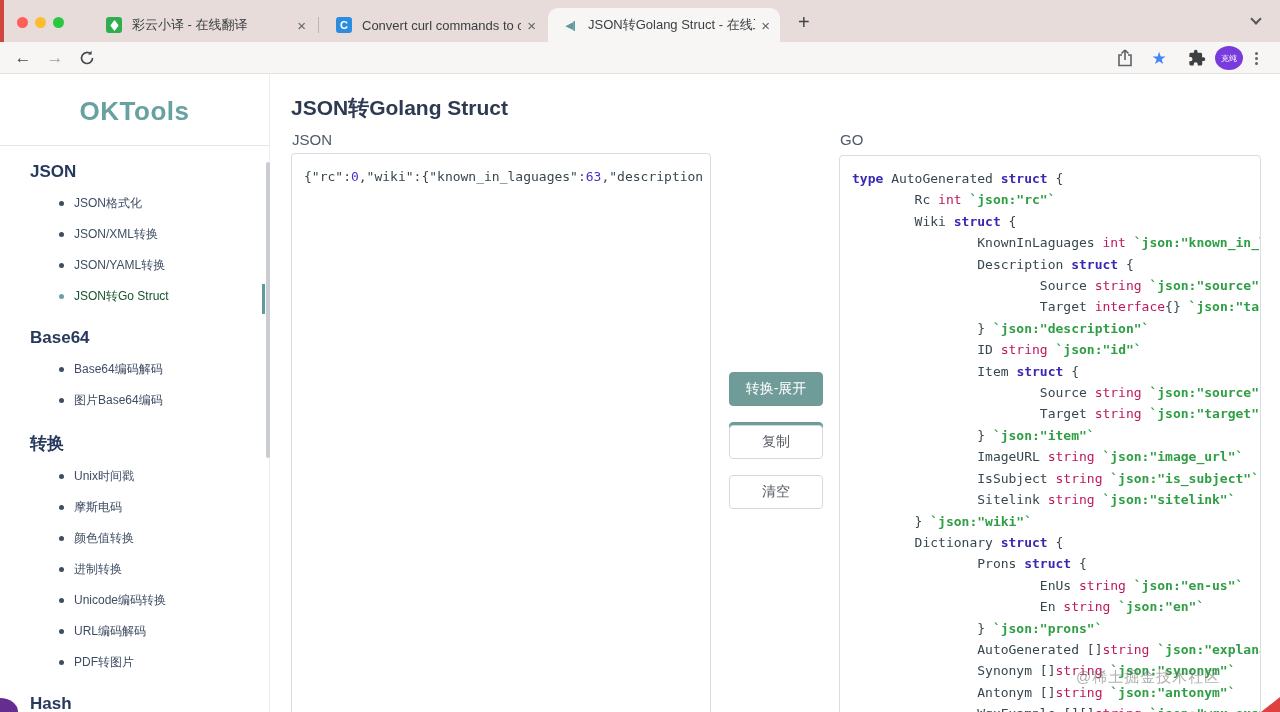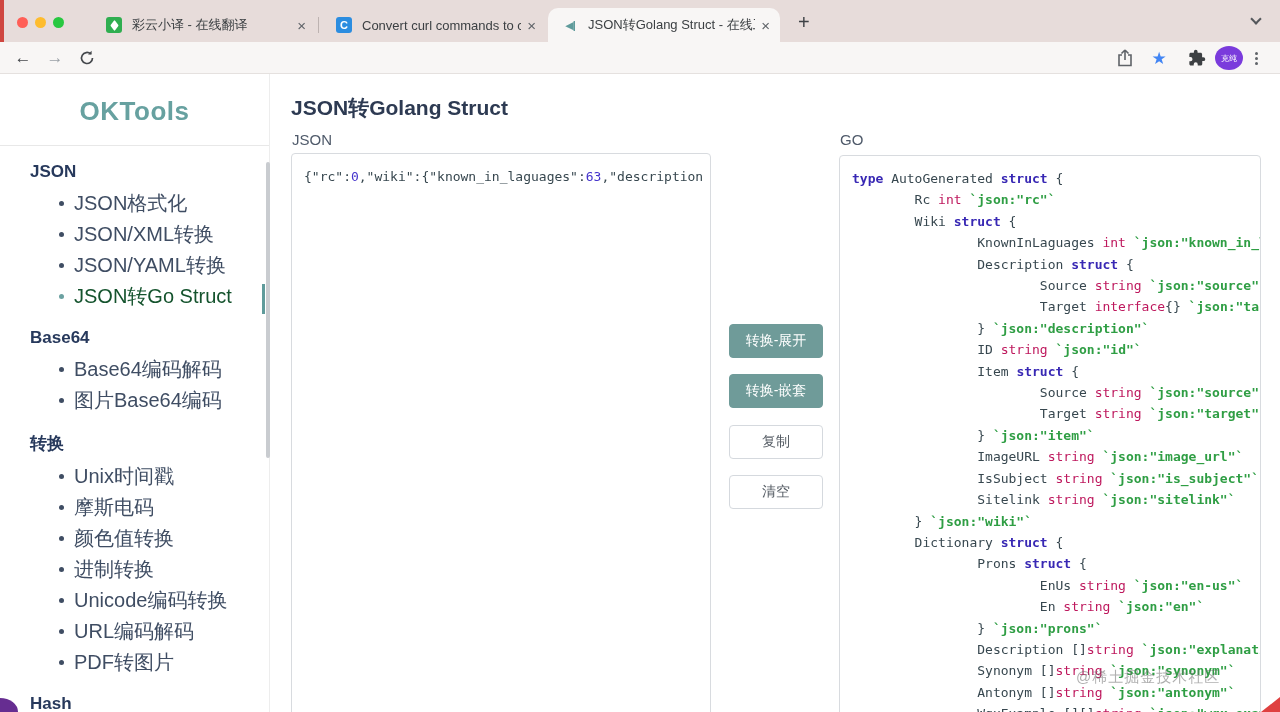--- a/index.html
+++ b/index.html
@@ -50,21 +50,21 @@
 
   
   .page { position:absolute; top:74px; left:0; width:1280px; height:638px; background:#fff; overflow:hidden; }
 
   .sidebar { position:absolute; left:0; top:0; width:270px; height:638px; border-right:1px solid #ededed; }
   .logo { padding-top:22px; text-align:center; font-size:26px; font-weight:bold; color:#67a1a0; letter-spacing:.5px; }
   .side-divider { margin-top:18px; border-top:1px solid #e8e8e8; }
   .side-nav { padding:14px 0 0 30px; }
   .side-heading { font-size:17px; font-weight:bold; color:#27395c; margin:16px 0 6px; }
   .side-heading:first-child { margin-top:2px; }
-  .side-item { position:relative; height:31px; line-height:31px; padding-left:44px; font-size:20px; color:#3f4d63; cursor:pointer; }
+  .side-item { position:relative; height:31px; line-height:31px; padding-left:44px; font-size:12px; color:#3f4d63; cursor:pointer; }
   .side-item::before { content:""; position:absolute; left:29px; top:13px; width:5px; height:5px; border-radius:50%; background:#3f4d63; }
   .side-item.active { color:#14532d; }
   .side-item.active::before { background:#6ba1a1; }
   .active-indicator { position:absolute; left:262px; top:210px; width:3px; height:30px; background:#5f9b9b; }
   .scroll-thumb { position:absolute; left:266px; top:88px; width:4px; height:296px; background:#c9ccd0; border-radius:2px; }
   .purple-corner { position:absolute; left:0; bottom:0; width:18px; height:14px; background:#662d91; border-top-right-radius:100%; }
 
   .page-title { position:absolute; left:291px; top:20px; font-size:21px; font-weight:bold; color:#2d3a52; }
   .col-label { position:absolute; font-size:15px; color:#4f5a6a; }
   .json-label { left:292px; top:57px; }
@@ -75,21 +75,21 @@
   .go-box { left:839px; top:81px; width:422px; height:576px; }
   .code-line { font-family:"DejaVu Sans Mono","Liberation Mono",monospace; font-size:13px; line-height:21.4px; white-space:pre; }
   .tk-pl { color:#37474f; }
   .tk-kw { color:#3828b4; font-weight:bold; }
   .tk-ty { color:#be185d; font-weight:normal; }
   .tk-gt { color:#2f9e44; font-weight:bold; }
   .tk-num { color:#4433cc; }
 
   .btn { position:absolute; left:729px; width:94px; height:34px; border-radius:4px; font-size:14px;
          font-family:inherit; display:flex; align-items:center; justify-content:center; cursor:pointer; }
-  .btn.primary { background:#6f9b99; color:#fff; border:1px solid #6f9b99; }
+  .btn.primary { background:#6f9b99; color:#fff; border:1px solid #6f9b99;margin-top:48px; }
   .btn.plain { background:#fff; color:#545b63; border:1px solid #d5d9de; }
 
   .watermark { position:absolute; left:1076px; top:594px; font-size:15px; color:rgba(110,110,110,.55);
                letter-spacing:1px; z-index:5; pointer-events:none; }
   .red-corner { position:absolute; right:0; bottom:0; width:0; height:0; z-index:6;
                 border-bottom:15px solid #df4040; border-left:19px solid transparent; }
 </style>
 </head>
 <body>
 
@@ -215,21 +215,21 @@
         <div class="code-line"><span class="tk-pl">                } </span><span class="tk-gt">`json:"item"`</span></div>
         <div class="code-line"><span class="tk-pl">                ImageURL </span><span class="tk-ty">string</span><span class="tk-pl"> </span><span class="tk-gt">`json:"image_url"`</span></div>
         <div class="code-line"><span class="tk-pl">                IsSubject </span><span class="tk-ty">string</span><span class="tk-pl"> </span><span class="tk-gt">`json:"is_subject"`</span></div>
         <div class="code-line"><span class="tk-pl">                Sitelink </span><span class="tk-ty">string</span><span class="tk-pl"> </span><span class="tk-gt">`json:"sitelink"`</span></div>
         <div class="code-line"><span class="tk-pl">        } </span><span class="tk-gt">`json:"wiki"`</span></div>
         <div class="code-line"><span class="tk-pl">        Dictionary </span><span class="tk-kw">struct</span><span class="tk-pl"> {</span></div>
         <div class="code-line"><span class="tk-pl">                Prons </span><span class="tk-kw">struct</span><span class="tk-pl"> {</span></div>
         <div class="code-line"><span class="tk-pl">                        EnUs </span><span class="tk-ty">string</span><span class="tk-pl"> </span><span class="tk-gt">`json:"en-us"`</span></div>
         <div class="code-line"><span class="tk-pl">                        En </span><span class="tk-ty">string</span><span class="tk-pl"> </span><span class="tk-gt">`json:"en"`</span></div>
         <div class="code-line"><span class="tk-pl">                } </span><span class="tk-gt">`json:"prons"`</span></div>
-        <div class="code-line"><span class="tk-pl">                Description []</span><span class="tk-ty">string</span><span class="tk-pl"> </span><span class="tk-gt">`json:"explanations"`</span></div>
+        <div class="code-line"><span class="tk-pl">                AutoGenerated []</span><span class="tk-ty">string</span><span class="tk-pl"> </span><span class="tk-gt">`json:"explanations"`</span></div>
         <div class="code-line"><span class="tk-pl">                Synonym []</span><span class="tk-ty">string</span><span class="tk-pl"> </span><span class="tk-gt">`json:"synonym"`</span></div>
         <div class="code-line"><span class="tk-pl">                Antonym []</span><span class="tk-ty">string</span><span class="tk-pl"> </span><span class="tk-gt">`json:"antonym"`</span></div>
         <div class="code-line"><span class="tk-pl">                WqxExample [][]</span><span class="tk-ty">string</span><span class="tk-pl"> </span><span class="tk-gt">`json:"wqx_example"`</span></div>
       </div>
 
     <div class="watermark">@稀土掘金技术社区</div>
     <div class="red-corner"></div>
   </div>
 
 </div>

